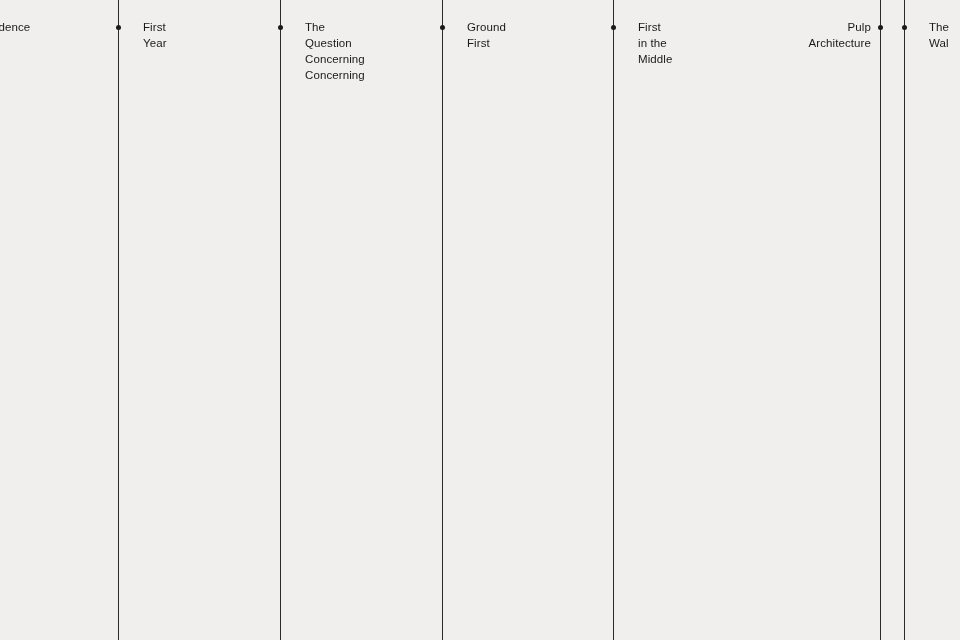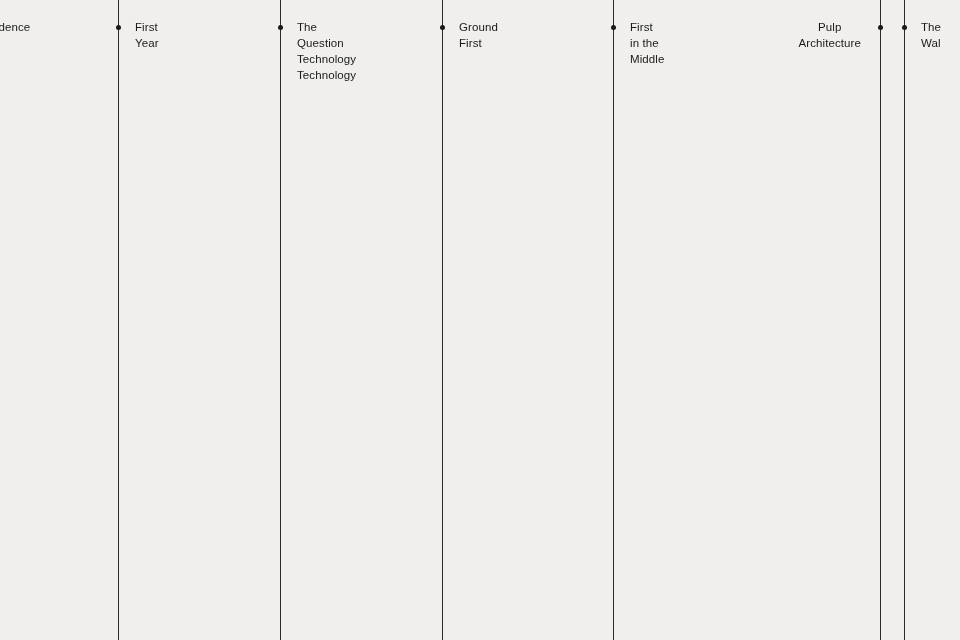--- a/index.html
+++ b/index.html
@@ -38,50 +38,50 @@
     width: 5px;
     height: 5px;
     border-radius: 50%;
     background: #1a1a1a;
     top: 25px;
     left: -2px;
   }
   .label {
     position: absolute;
     top: 19px;
-    left: 17px;
+    left: 25px;
     font-size: 11.5px;
     line-height: 16px;
     letter-spacing: 0.1px;
     white-space: pre-line;
     color: #1a1a1a;
   }
   .entry.right-label .label {
     left: auto;
-    right: 19px;
-    text-align: center;
+    right: 9px;
+    text-align: right;
   }
 </style>
 </head>
 <body>
 
 <div id="timeline">
     <div class="entry no-rule" style="left: 0px;">
       <div class="label" style="left: -8px;">ndence</div>
     </div>
     <div class="entry" style="left: 118px;">
       <div class="rule"></div>
       <div class="dot"></div>
       <div class="label">First Year</div>
     </div>
     <div class="entry" style="left: 280px;">
       <div class="rule"></div>
       <div class="dot"></div>
       <div class="label">The Question
-Technology Technology</div>
+Concerning Concerning</div>
     </div>
     <div class="entry" style="left: 442px;">
       <div class="rule"></div>
       <div class="dot"></div>
       <div class="label">Ground First</div>
     </div>
     <div class="entry" style="left: 613px;">
       <div class="rule"></div>
       <div class="dot"></div>
       <div class="label">First in the Middle</div>

